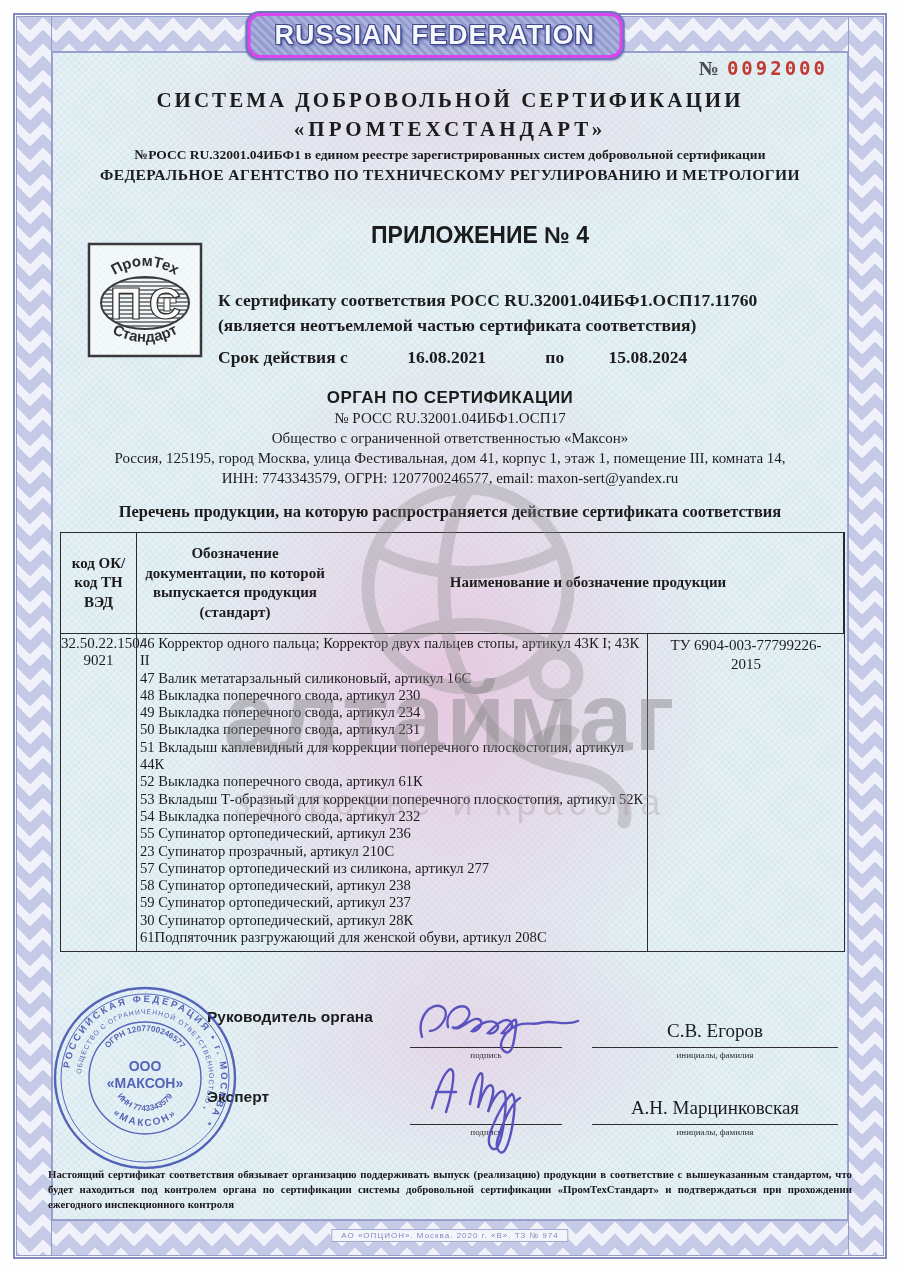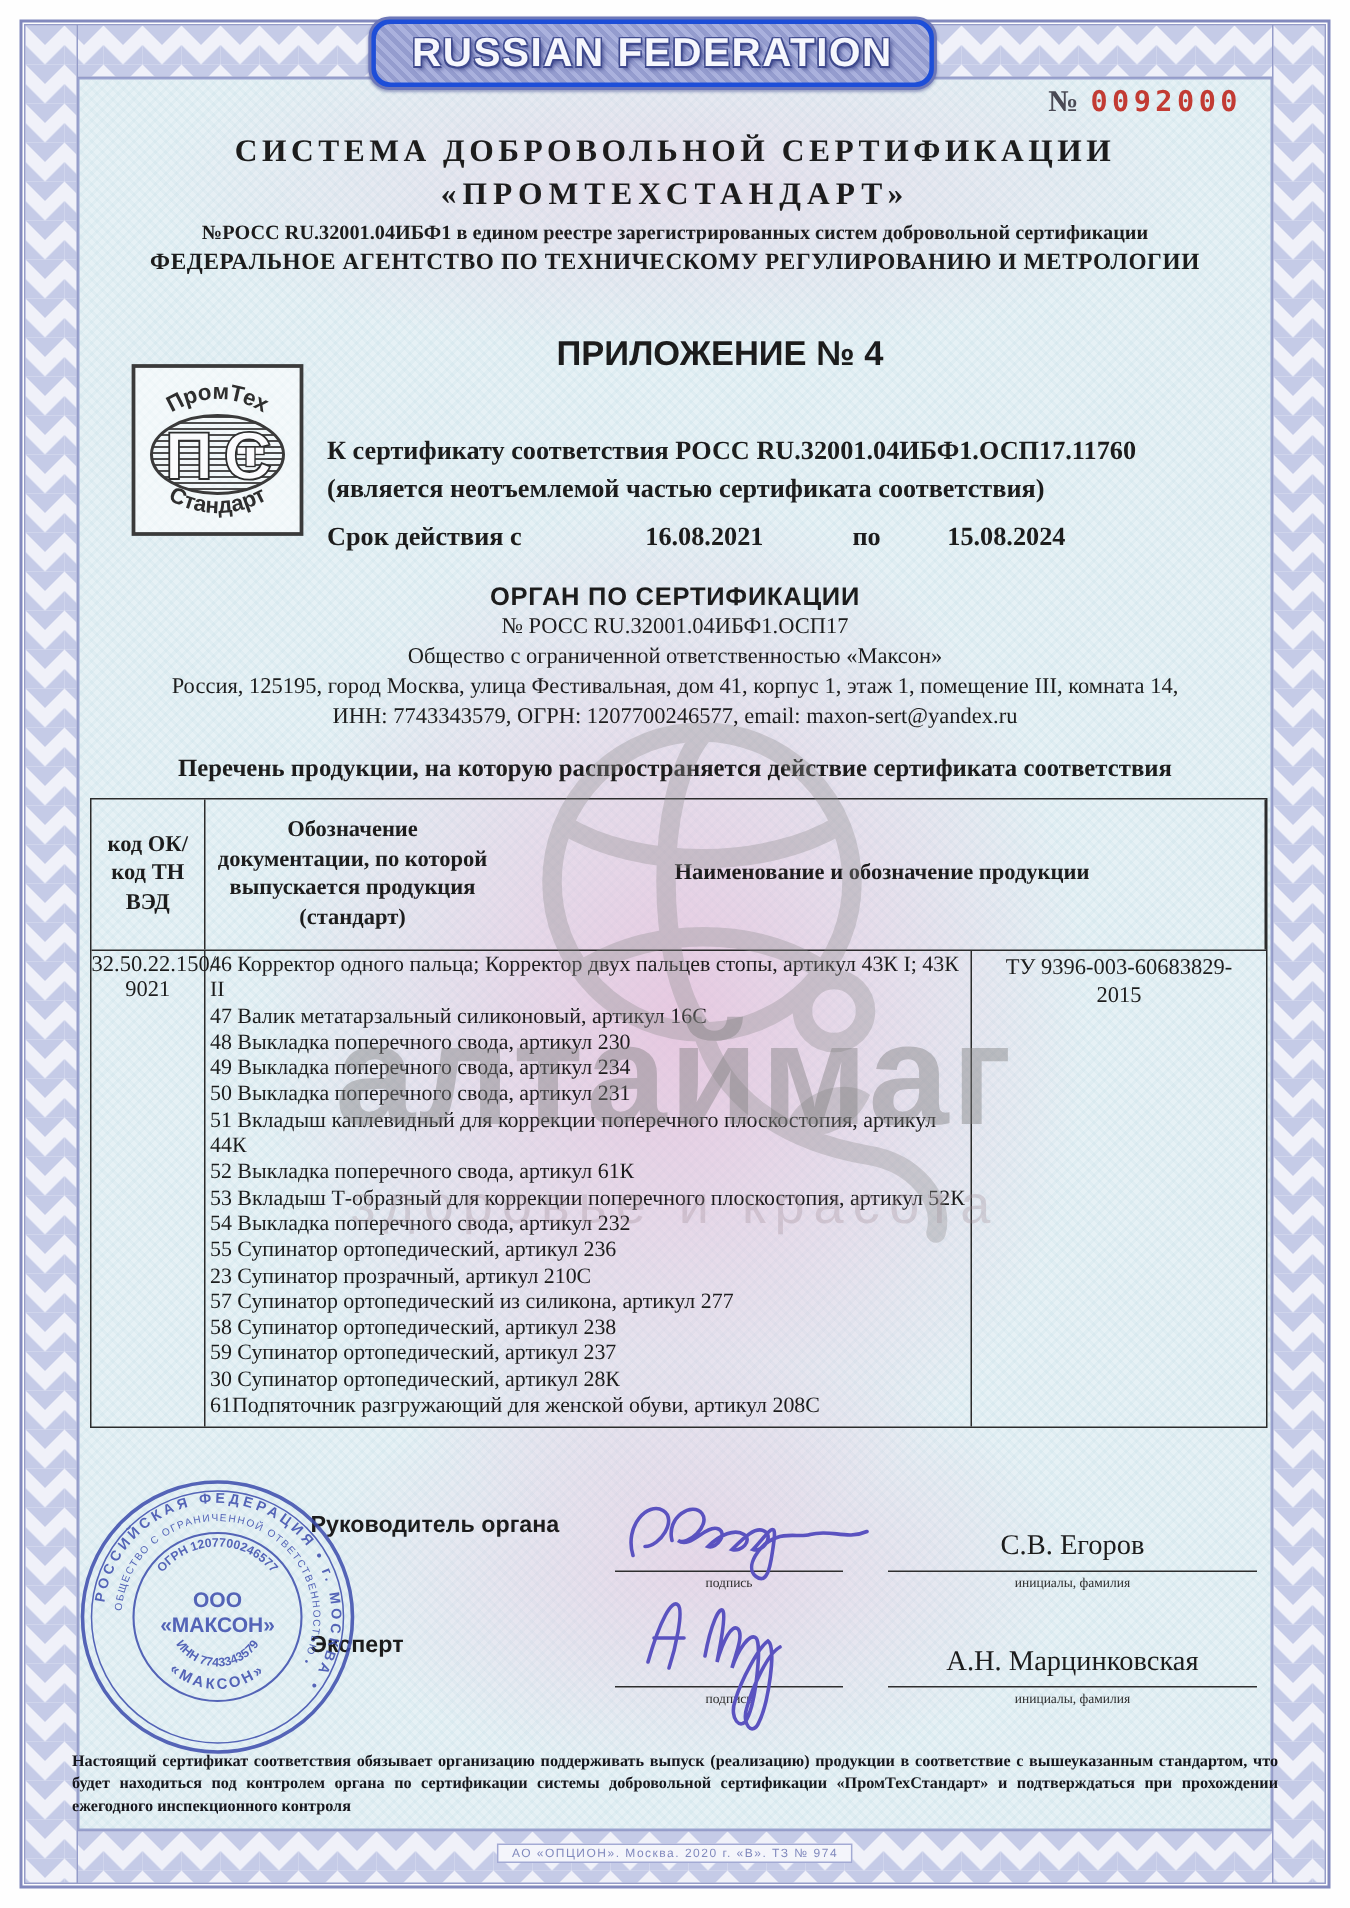--- a/index.html
+++ b/index.html
@@ -23,40 +23,40 @@
   .inner{position:absolute;inset:52px;border:1px solid #9aa3cf;
     background:
       radial-gradient(ellipse 48% 42% at 50% 54%, rgba(231,190,219,.78), rgba(231,190,219,0) 72%),
       radial-gradient(ellipse 42% 16% at 52% 85%, rgba(231,190,219,.5), rgba(231,190,219,0) 75%),
       radial-gradient(ellipse 55% 12% at 50% 6%, rgba(231,190,219,.35), rgba(231,190,219,0) 80%),
       repeating-linear-gradient(45deg, rgba(140,190,205,.08) 0 2px, transparent 2px 5px),
       repeating-linear-gradient(-45deg, rgba(140,190,205,.08) 0 2px, transparent 2px 5px),
       #e6f1f5;}
   
   .badge{position:absolute;top:11px;left:50%;transform:translateX(-54%);z-index:9;
-    border:2px solid #6d77b8;border-radius:14px;padding:3px;background:#1d4ed8;
+    border:2px solid #6d77b8;border-radius:14px;padding:3px;background:#d946ef;
     box-shadow:0 1px 2px rgba(60,70,140,.45);}
   .badge-in{border-radius:10px;padding:4px 24px;
     background:repeating-linear-gradient(45deg,#aab1dd 0 3px,#949cce 3px 6px);
     font-family:"Liberation Sans",sans-serif;font-weight:bold;font-size:27px;letter-spacing:1px;
     color:#f6f7fd;text-shadow:1px 1px 0 #3f4a8e,-1px -1px 0 #3f4a8e,1px -1px 0 #3f4a8e,-1px 1px 0 #3f4a8e,2px 2px 3px rgba(50,60,130,.85);}
   .cert-number{position:absolute;top:57px;right:72px;z-index:3;font-size:20px;}
   .cert-number .nomark{color:#4a4a55;font-weight:bold;margin-right:8px;}
   .cert-number .digits{color:#c23b33;font-family:"DejaVu Sans Mono",monospace;font-weight:bold;letter-spacing:3px;font-size:19px;}
   .title-block{position:absolute;top:88px;left:40px;right:40px;text-align:center;z-index:3;}
   .t1{font-size:21px;font-weight:bold;letter-spacing:3px;}
   .t2{font-size:21px;font-weight:bold;letter-spacing:4px;margin-top:4px;}
   .t3{font-size:13.5px;font-weight:bold;margin-top:5px;}
   .t4{font-size:15.5px;font-weight:bold;margin-top:3px;letter-spacing:.4px;}
   .appendix-heading{position:absolute;top:222px;left:0;width:100%;padding-left:60px;box-sizing:border-box;
     text-align:center;font-family:"Liberation Sans",sans-serif;font-weight:bold;font-size:23px;z-index:3;}
   .logo{position:absolute;top:240px;left:86px;z-index:3;}
   .cert-ref{position:absolute;top:288px;left:218px;width:600px;font-size:17.5px;font-weight:bold;line-height:25px;z-index:3;}
   .validity{position:absolute;top:347px;left:218px;font-size:17.5px;font-weight:bold;z-index:3;}
-  .validity .gap1{margin-left:78px;} .validity .gap2{margin-left:55px;} .validity .gap3{margin-left:40px;}
+  .validity .gap1{margin-left:55px;} .validity .gap2{margin-left:55px;} .validity .gap3{margin-left:40px;}
   .organ-block{position:absolute;top:388px;left:40px;right:40px;text-align:center;z-index:3;}
   .organ-h{font-family:"Liberation Sans",sans-serif;font-weight:bold;font-size:17px;letter-spacing:.5px;}
   .organ-l{font-size:15px;line-height:20px;}
   .products-heading{position:absolute;top:502px;left:0;width:100%;text-align:center;font-weight:bold;font-size:16.5px;z-index:3;}
   
   .cert-table{position:absolute;top:532px;left:60px;width:785px;border:1.3px solid #2b2b2b;z-index:3;box-sizing:border-box;}
   .t-row{display:flex;}
   .t-head{border-bottom:1.3px solid #2b2b2b;height:100px;}
   .cell{box-sizing:border-box;}
   .c1{width:76px;border-right:1.3px solid #2b2b2b;}
@@ -194,21 +194,21 @@
           <div class="prod-line">54 Выкладка поперечного свода, артикул 232</div>
           <div class="prod-line">55 Супинатор ортопедический, артикул 236</div>
           <div class="prod-line">23 Супинатор прозрачный, артикул 210С</div>
           <div class="prod-line">57 Супинатор ортопедический из силикона, артикул 277</div>
           <div class="prod-line">58 Супинатор ортопедический, артикул 238</div>
           <div class="prod-line">59 Супинатор ортопедический, артикул 237</div>
           <div class="prod-line">30 Супинатор ортопедический, артикул 28К</div>
           <div class="prod-line">61Подпяточник разгружающий для женской обуви, артикул 208С</div>
         </div>
       <div class="cell c3 body-c3">
-        <div>ТУ 9396-003-60683829-</div>
+        <div>ТУ 6904-003-77799226-</div>
         <div>2015</div>
       </div>
     </div>
   </div>
 
   <div class="wm wm-tree">
     <svg width="340" height="370" viewBox="0 0 340 370">
       <g fill="none" stroke="#8f8f8f" stroke-width="13" stroke-linecap="round">
         <circle cx="150" cy="120" r="100"></circle>
         <path d="M150,22 C118,62 118,176 150,218"></path>

